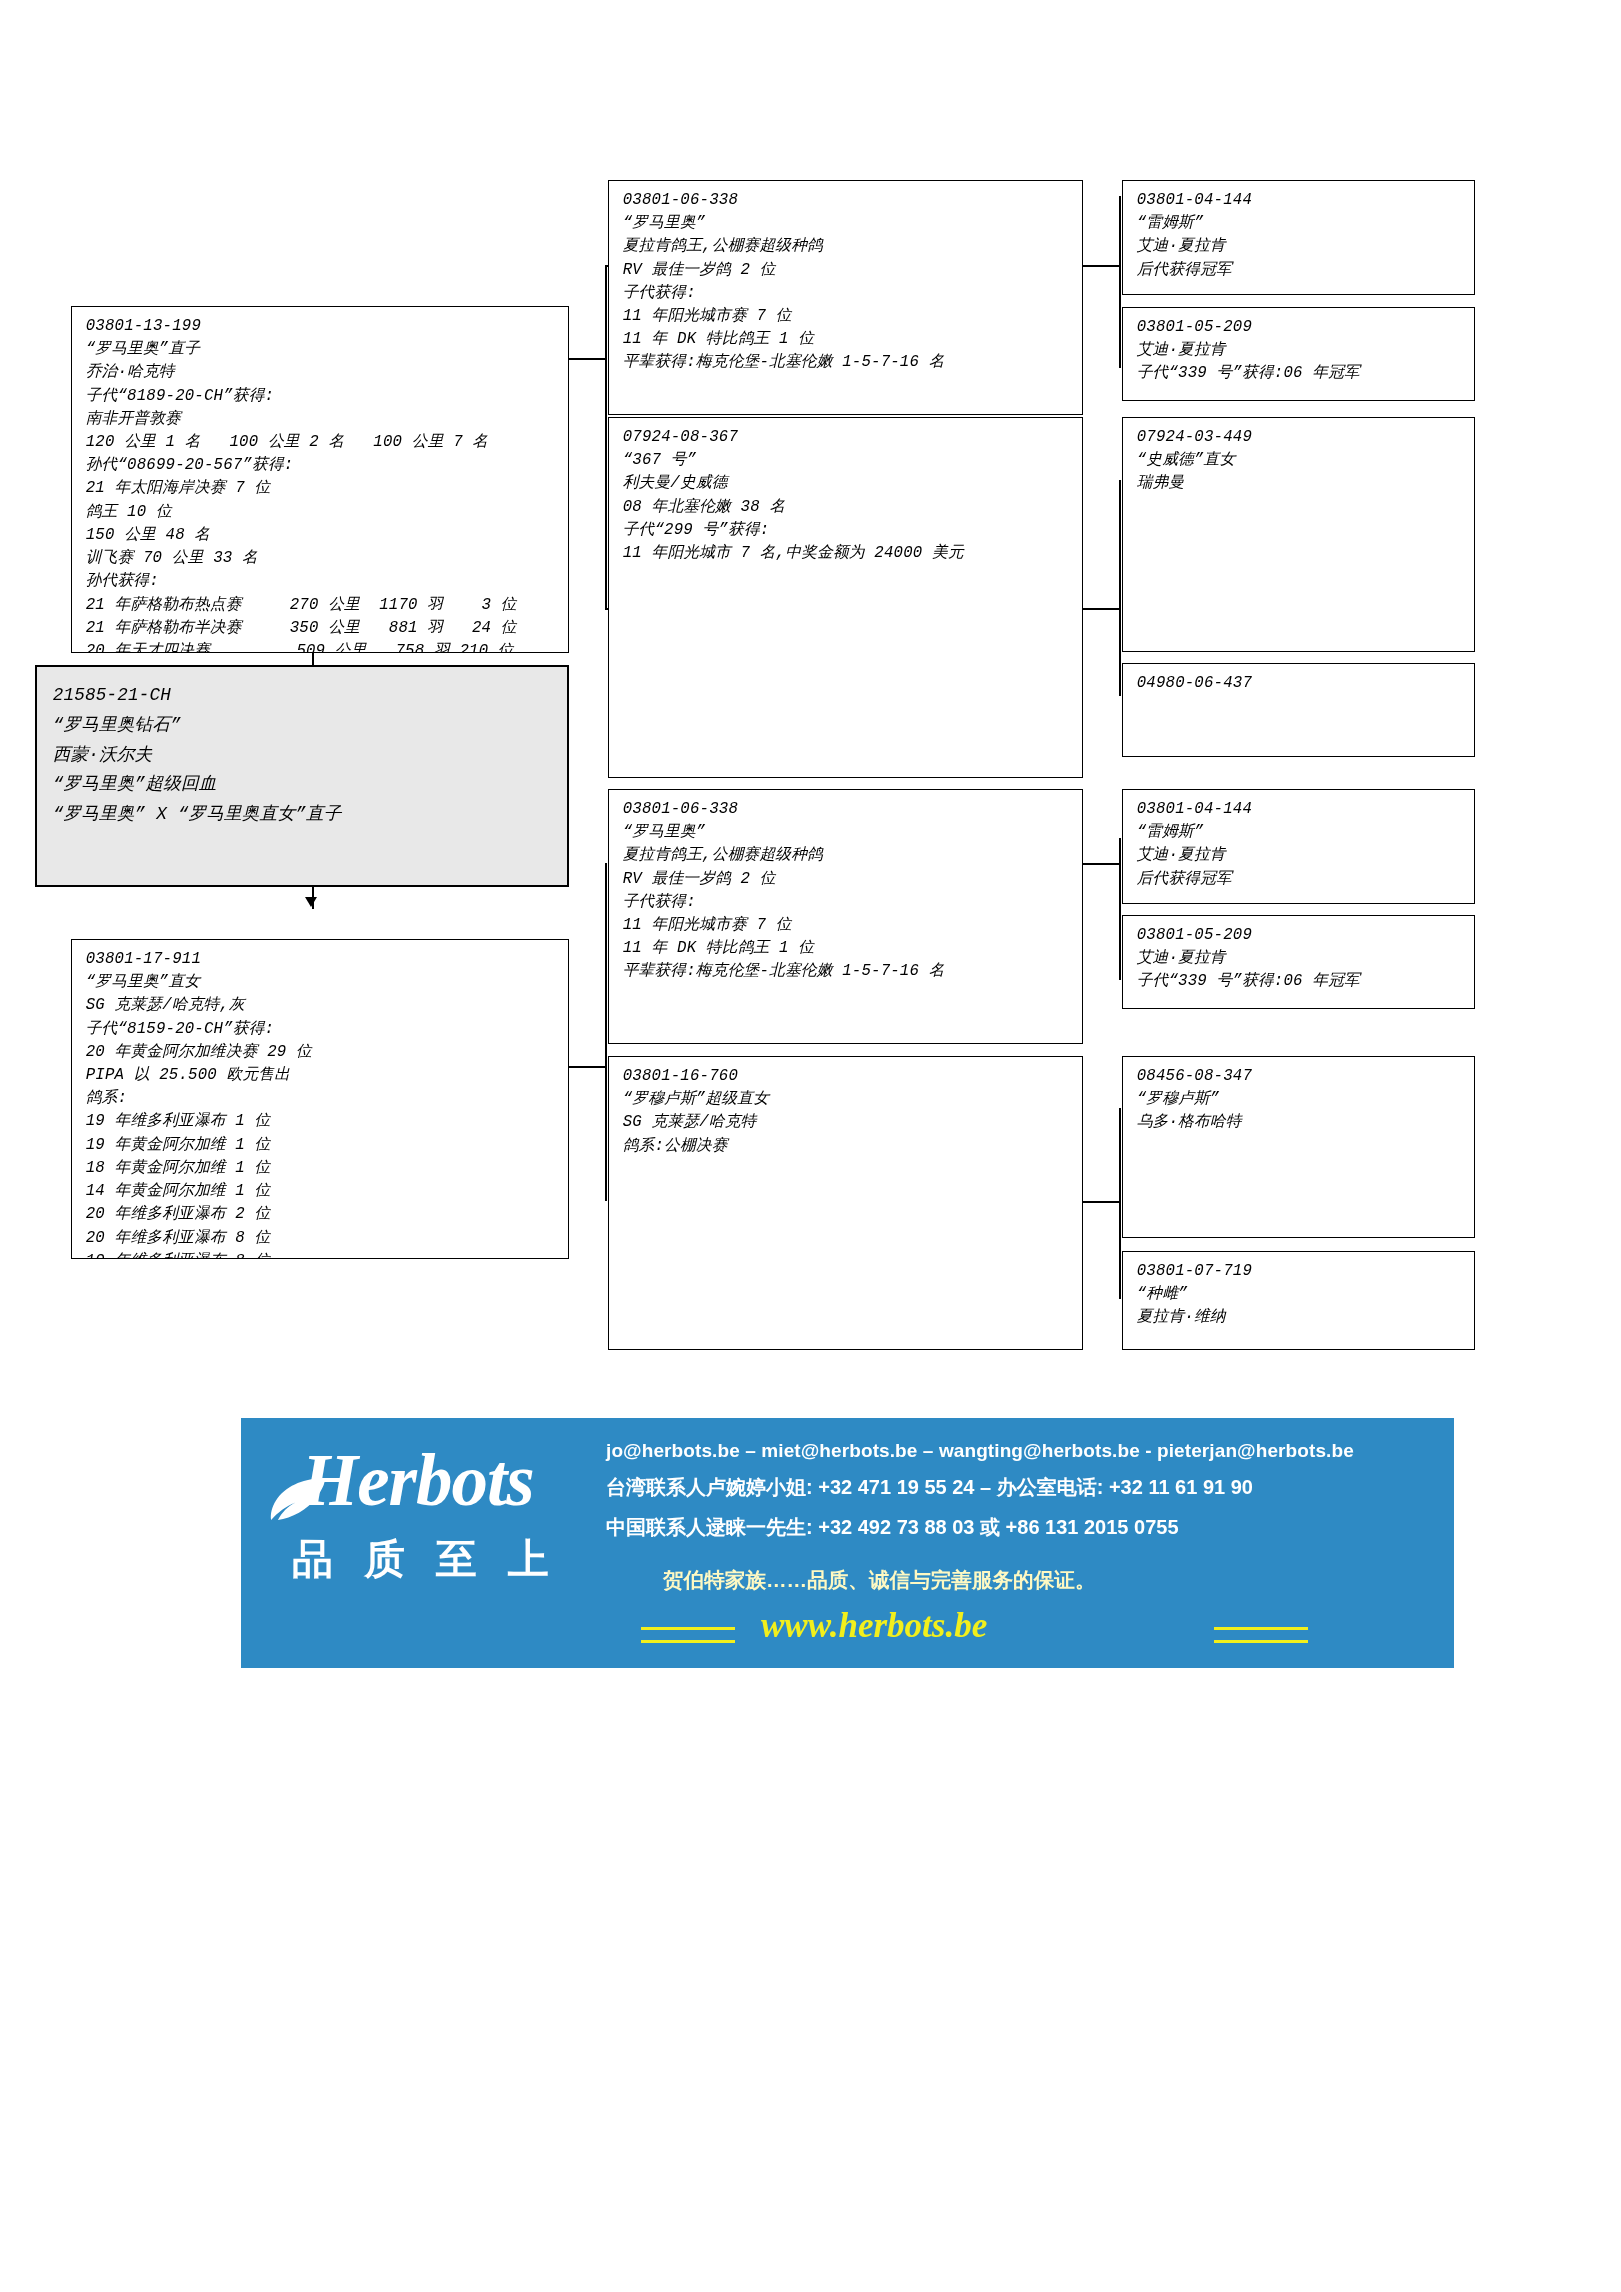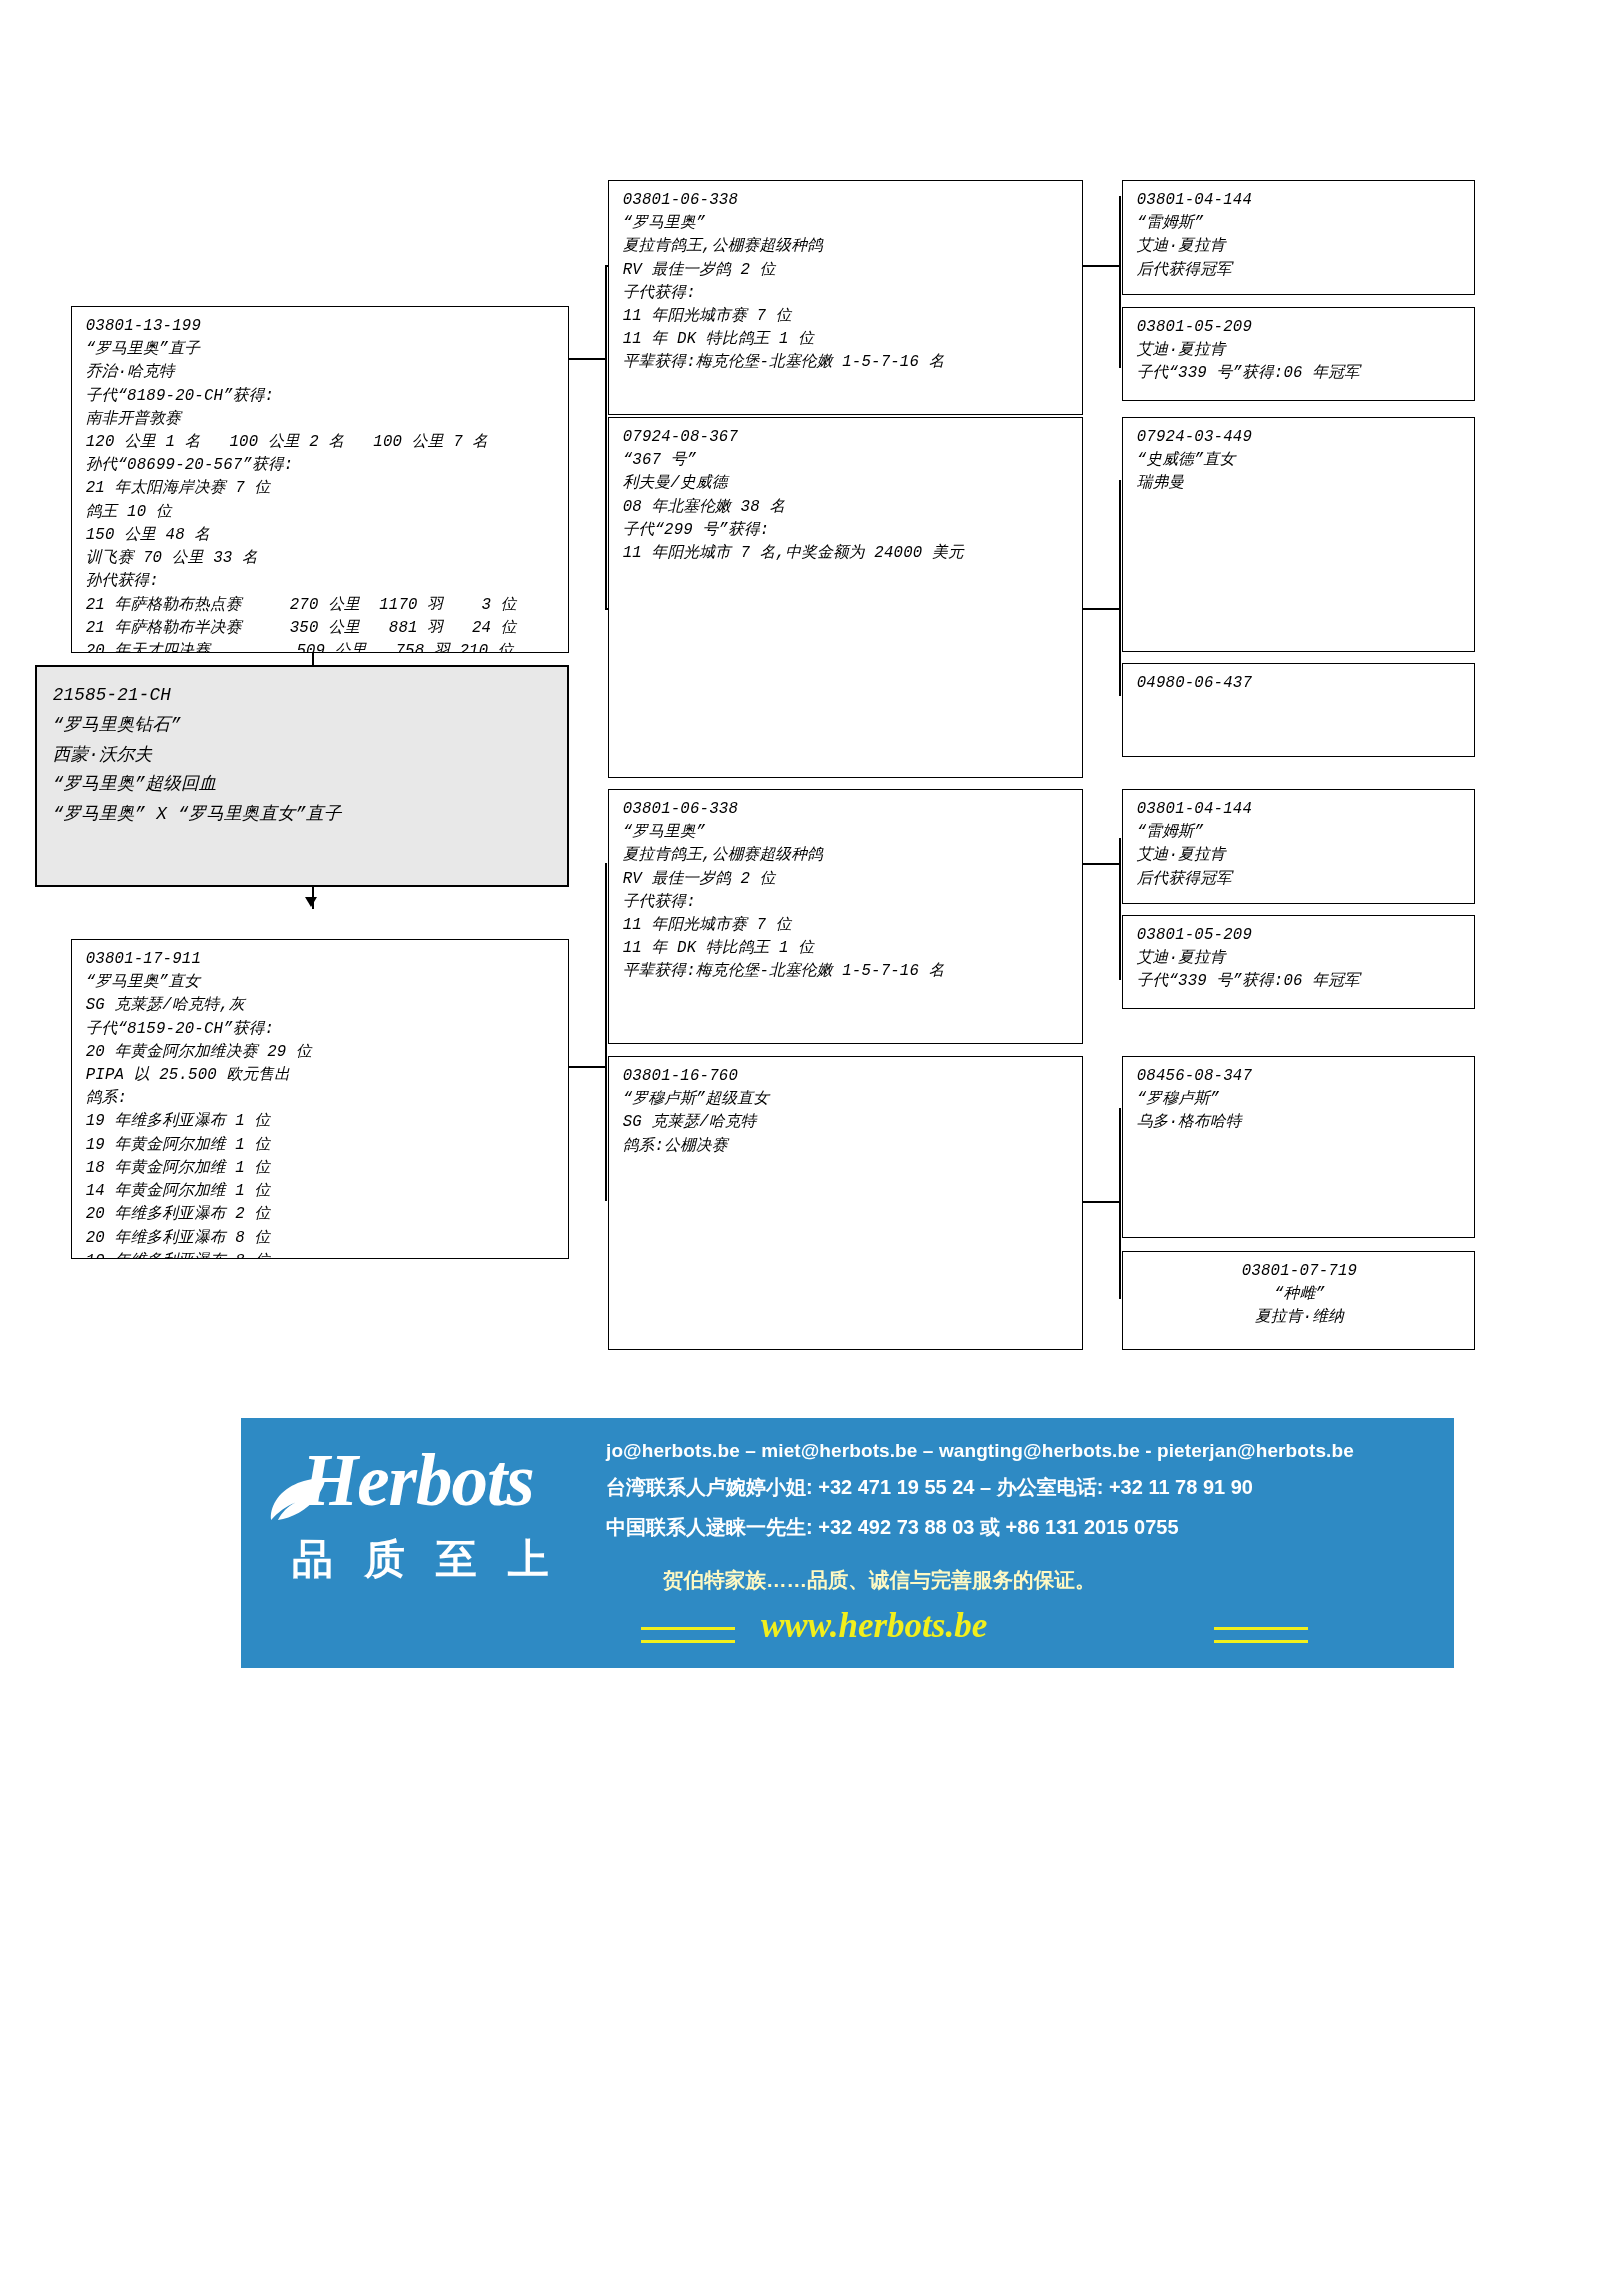--- a/index.html
+++ b/index.html
@@ -281,35 +281,35 @@
 后代获得冠军</div>
 
   <div class="box code" style="left:1122px; top:915px; width:353px; height:94px;">03801-05-209
 艾迪·夏拉肯
 子代“339 号”获得:06 年冠军</div>
 
   <div class="box code" style="left:1122px; top:1056px; width:353px; height:182px;">08456-08-347
 “罗穆卢斯”
 乌多·格布哈特</div>
 
-  <div class="box code" style="left:1122px; top:1251px; width:353px; height:99px;text-align:center;">03801-07-719
+  <div class="box code" style="left:1122px; top:1251px; width:353px; height:99px;">03801-07-719
 “种雌”
 夏拉肯·维纳</div>
 
   <div class="banner">
     <div class="logo-wrap">
       <svg class="feather" viewBox="0 0 60 46" xmlns="http://www.w3.org/2000/svg">
         <path d="M58 2 C40 0 18 8 8 24 C4 30 2 38 3 44 C10 36 18 30 28 26 C20 30 14 36 10 44 C24 42 40 34 50 20 C55 13 58 7 58 2 Z" fill="#ffffff"></path>
       </svg>
       <div class="logo-name">Herbots</div>
       <div class="logo-sub">品 质 至 上</div>
     </div>
     <div class="lines">
       <div class="l1">jo@herbots.be – miet@herbots.be – wangting@herbots.be - pieterjan@herbots.be</div>
-      <div class="l2">台湾联系人卢婉婷小姐: +32 471 19 55 24 – 办公室电话: +32 11 78 91 90</div>
+      <div class="l2">台湾联系人卢婉婷小姐: +32 471 19 55 24 – 办公室电话: +32 11 61 91 90</div>
       <div class="l3">中国联系人逯睐一先生: +32 492 73 88 03 或 +86 131 2015 0755</div>
       <div class="l4">贺伯特家族……品质、诚信与完善服务的保证。</div>
     </div>
     <div class="url-row">
       <div class="dash-l"></div>
       <div class="url">www.herbots.be</div>
       <div class="dash-r"></div>
     </div>
   </div>
 

